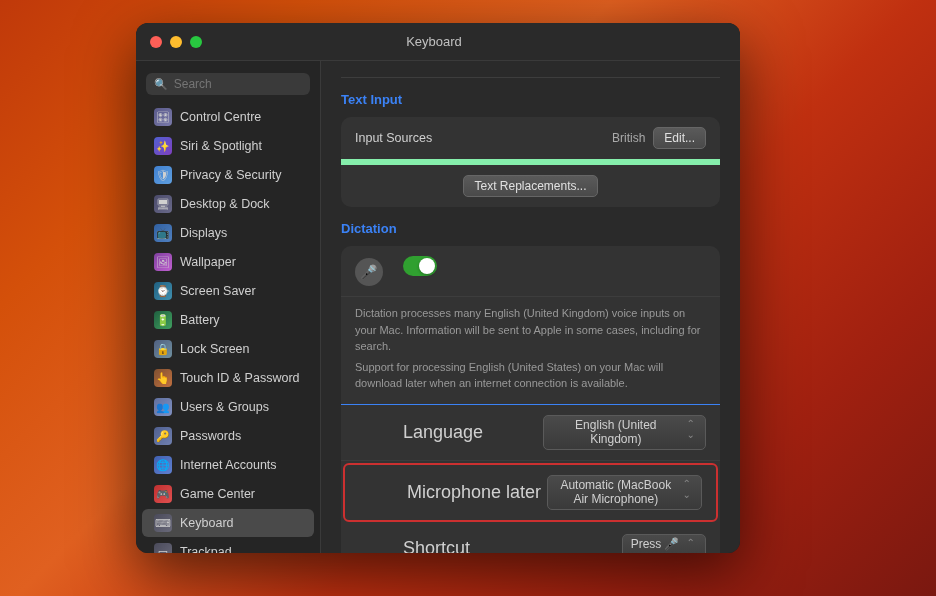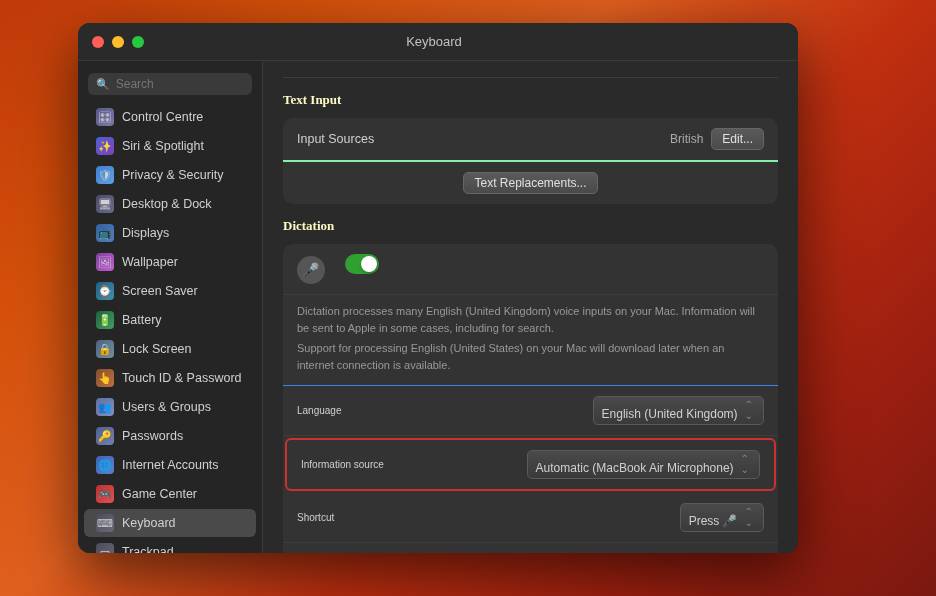--- a/index.html
+++ b/index.html
@@ -8,21 +8,21 @@
       height: 596px;
       overflow: hidden;
       font-family: -apple-system, BlinkMacSystemFont, "SF Pro Text", "Helvetica Neue", sans-serif;
       background: linear-gradient(135deg, #c0390a 0%, #d4500a 20%, #e06020 40%, #c03010 60%, #a02010 80%, #7a1810 100%);
       display: flex;
       align-items: center;
       justify-content: center;
     }
 
     .window {
-      width: 720px;
+      width: 604px;
       height: 530px;
       background: #1e1e1e;
       border-radius: 12px;
       box-shadow: 0 20px 60px rgba(0,0,0,0.6);
       display: flex;
       flex-direction: column;
       overflow: hidden;
       position: relative;
       top: -10px;
       left: -30px;
@@ -155,37 +155,36 @@
       overflow-y: auto;
       padding: 16px 20px;
     }
 
     .main-content::-webkit-scrollbar { width: 6px; }
     .main-content::-webkit-scrollbar-thumb { background: #555; border-radius: 3px; }
 
     .section-title {
       font-size: 13px;
       font-weight: 600;
-      color: #fef9c3;
+      color: #3b82f6;
       margin-bottom: 10px;
-      font-family: Liberation Serif, serif;
     }
 
     .section-box {
       background: #333;
       border-radius: 10px;
       margin-bottom: 14px;
       overflow: hidden;
     }
 
     .row {
       display: flex;
       align-items: center;
       padding: 10px 14px;
-      border-bottom: 2px solid #86efac;
+      border-bottom: 6px solid #86efac;
     }
 
     .row:last-child {
       border-bottom: none;
     }
 
     .row-label {
       font-size: 12.5px;
       color: #d0d0d0;
       min-width: 120px;
@@ -273,40 +272,41 @@
     }
 
     .select-row {
       display: flex;
       align-items: center;
       padding: 10px 14px;
       border-bottom: 1px solid #3d3d3d;
     }
 
     .select-label {
-      font-size: 10px;
+      font-size: 18px;
       color: #d0d0d0;
       min-width: 140px;
+      margin-left: 48px;
     }
 
     .select-control {
       flex: 1;
       text-align: right;
     }
 
     .select-btn {
       background: linear-gradient(180deg, #4a4a4a, #3a3a3a);
       color: #d0d0d0;
       border: 1px solid #5a5a5a;
       border-radius: 5px;
       padding: 2px 10px 3px 8px;
       font-size: 12px;
       cursor: pointer;
       display: inline-flex;
-      align-items: flex-end;
+      align-items: flex-start;
       gap: 4px;
     }
 
     .chevron-icon {
       font-size: 10px;
       color: #888;
       margin-left: 3px;
     }
 
     .top-divider {
@@ -440,21 +440,21 @@
           <div class="select-control">
             <button class="select-btn">
               <span>English (United Kingdom)</span>
               <span class="chevron-icon">⌃<br style="line-height:0">⌄</span>
             </button>
           </div>
         </div>
 
         <div style="border: 2px solid #cc3030; border-radius: 6px; margin: 2px;">
           <div class="select-row" style="border-bottom: none;">
-            <span class="select-label">Information source</span>
+            <span class="select-label">Microphone later</span>
             <div class="select-control">
               <button class="select-btn">
                 <span>Automatic (MacBook Air Microphone)</span>
                 <span class="chevron-icon">⌃<br style="line-height:0">⌄</span>
               </button>
             </div>
           </div>
         </div>
 
         <div class="select-row">

